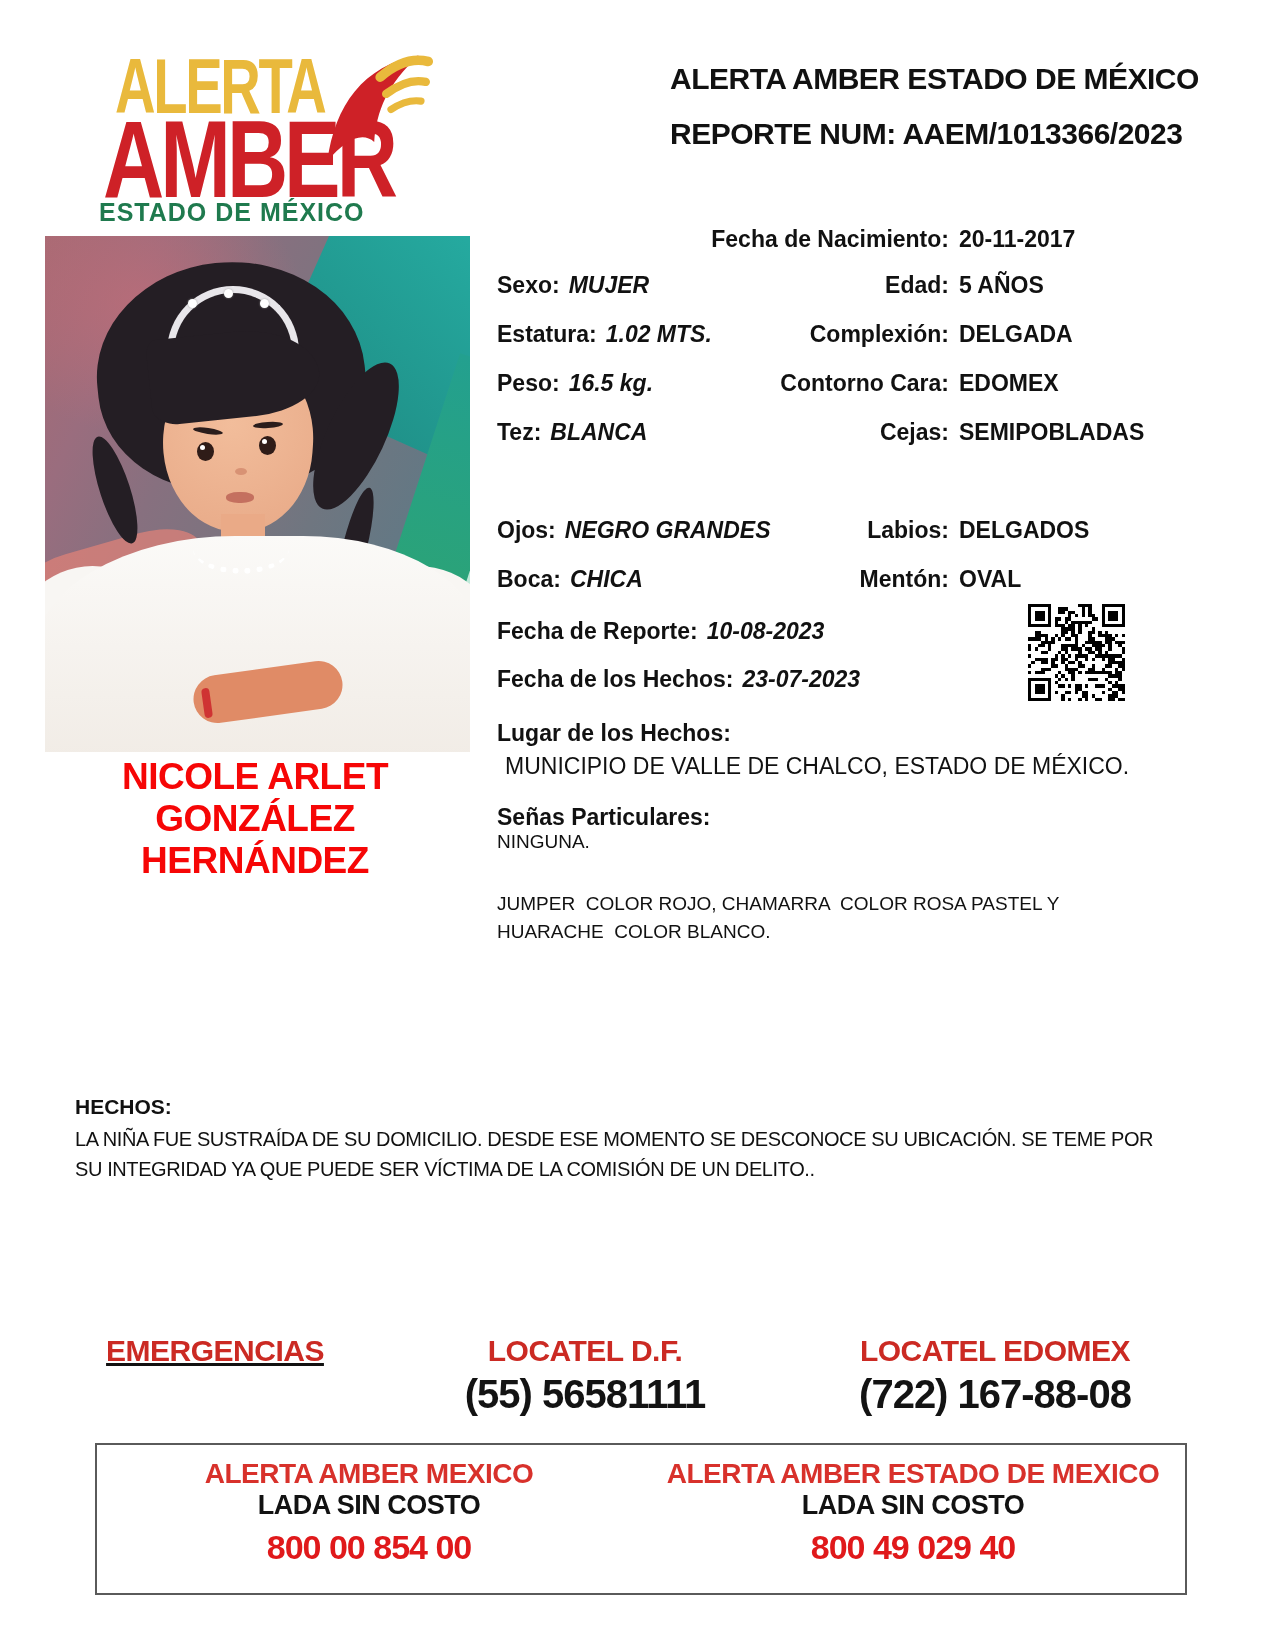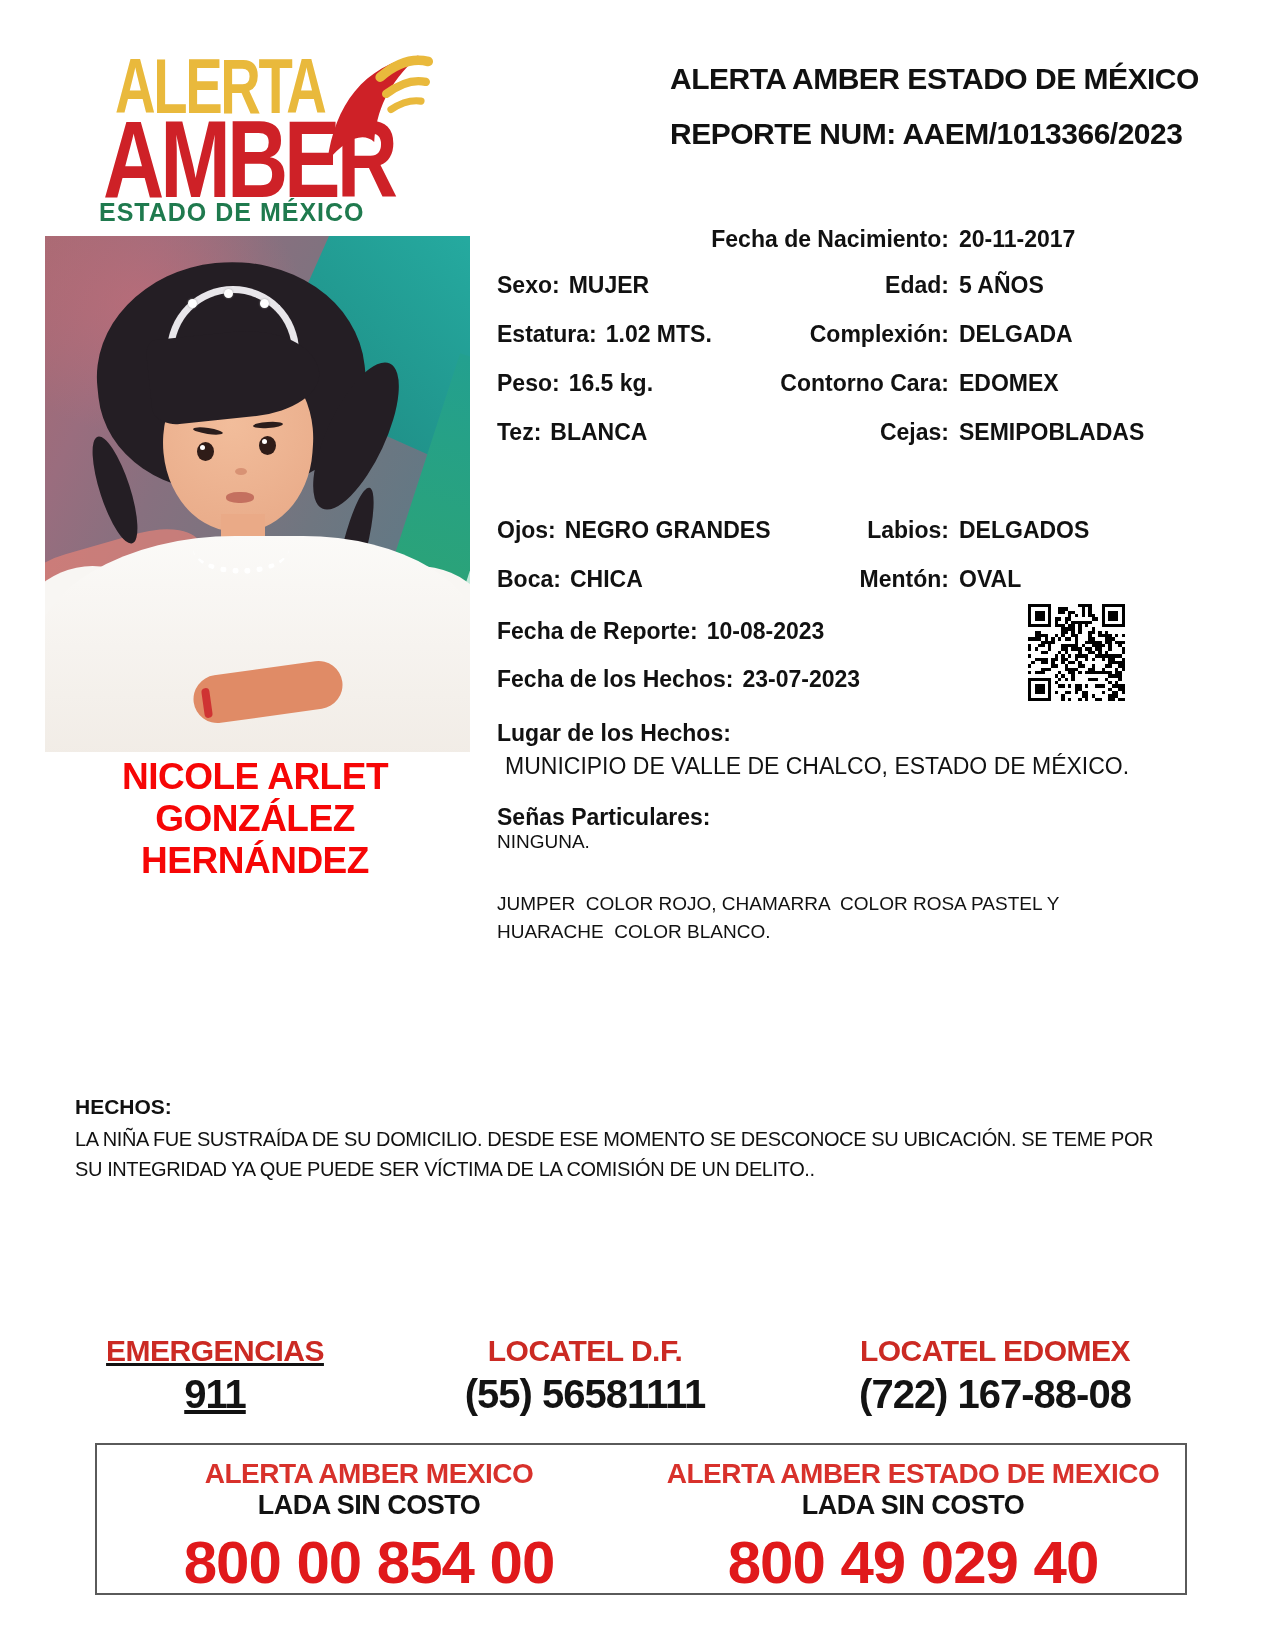--- a/index.html
+++ b/index.html
@@ -52,42 +52,42 @@
   .g-necklace{left:148px;top:288px;width:96px;height:44px;border:none;border-bottom:6px dotted #ffffff;border-radius:50%;}
   .g-arm{left:148px;top:432px;width:150px;height:48px;background:#e08b66;border-radius:26px;transform:rotate(-8deg);}
   .g-bracelet{left:158px;top:452px;width:8px;height:30px;background:#cf3333;transform:rotate(-8deg);border-radius:4px;}
   
   .name{position:absolute;left:25px;top:756px;width:460px;text-align:center;
     font-size:37px;font-weight:bold;color:#F60606;line-height:42px;letter-spacing:-0.5px;}
   
   .details{position:absolute;left:497px;top:222px;width:690px;height:920px;font-size:23px;font-weight:bold;}
   .drow{position:absolute;left:0;right:0;height:30px;white-space:nowrap;}
   .lp{position:absolute;left:0;white-space:nowrap;}
-  .lp .val{margin-left:9px;}
+  .lp .val{margin-left:9px;font-style:italic;}
   .rl{position:absolute;left:150px;width:302px;text-align:right;}
   .rv{position:absolute;left:462px;white-space:nowrap;}
   .place-val{position:absolute;left:8px;top:531px;font-size:23px;font-weight:normal;white-space:nowrap;}
   .marks-val{position:absolute;left:0;top:609px;font-size:19px;font-weight:normal;}
   .cloth-val{position:absolute;left:0;top:668px;width:620px;font-size:19px;font-weight:normal;line-height:28px;white-space:pre-wrap;}
   .qr{position:absolute;left:1028px;top:604px;width:97px;height:97px;}
   
   .hechos-label{position:absolute;left:75px;top:1095px;font-size:21px;font-weight:bold;}
   .hechos-text{position:absolute;left:75px;top:1124px;width:1095px;font-size:20px;line-height:30px;letter-spacing:-0.4px;}
   
   .phones{position:absolute;left:60px;top:1334px;width:1130px;display:flex;}
   .ph-col{text-align:center;}
   .ph-col.c1{width:310px;text-decoration:underline;}.ph-col.c2{width:430px;}.ph-col.c3{width:390px;}
   .ph-label{font-size:30px;font-weight:bold;color:#CB2A23;letter-spacing:-0.5px;}
   .ph-num{font-size:40px;font-weight:bold;color:#131313;margin-top:4px;letter-spacing:-1px;}
   
   .hotbox{position:absolute;left:95px;top:1443px;width:1088px;height:148px;border:2px solid #5a5a5a;display:flex;}
   .hot-col{width:50%;text-align:center;}
   .hot-title{font-size:28px;font-weight:bold;color:#D8312B;margin-top:13px;letter-spacing:-0.5px;}
   .hot-sub{font-size:27px;font-weight:bold;color:#121212;letter-spacing:-0.5px;}
-  .hot-num{font-size:60px;font-weight:bold;color:#E0191B;margin-top:7px;letter-spacing:-1px;}
+  .hot-num{font-size:34px;font-weight:bold;color:#E0191B;margin-top:7px;letter-spacing:-1px;}
 </style>
 </head>
 <body>
 
 <div class="logo">
   <div class="logo-word1">ALERTA</div>
   <div class="logo-word2">AMBER</div>
   <svg class="logo-swoosh" viewBox="0 0 100 100">
     <path d="M12,98 C18,52 42,18 88,10 C62,34 53,56 51,82 C41,73 27,80 12,98 Z" fill="#CE2127"></path>
     <path d="M56,28 C70,16 84,12 96,15" fill="none" stroke="#E9B93C" stroke-width="8" stroke-linecap="round"></path>
@@ -504,21 +504,20 @@
       <rect x="1" y="23" width="5" height="5" fill="#fff"></rect>
       <rect x="2" y="24" width="3" height="3" fill="#000"></rect>
     </svg></div>
 
 <div class="hechos-label">HECHOS:</div>
 <div class="hechos-text">LA NIÑA FUE SUSTRAÍDA DE SU DOMICILIO. DESDE ESE MOMENTO SE DESCONOCE SU UBICACIÓN. SE TEME POR SU INTEGRIDAD YA QUE PUEDE SER VÍCTIMA DE LA COMISIÓN DE UN DELITO..</div>
 
 <div class="phones">
   <div class="ph-col c1">
     <div class="ph-label">EMERGENCIAS</div>
-    <div class="ph-num">911</div>
   </div>
   <div class="ph-col c2">
     <div class="ph-label">LOCATEL D.F.</div>
     <div class="ph-num">(55) 56581111</div>
   </div>
   <div class="ph-col c3">
     <div class="ph-label">LOCATEL EDOMEX</div>
     <div class="ph-num">(722) 167-88-08</div>
   </div>
 </div>

